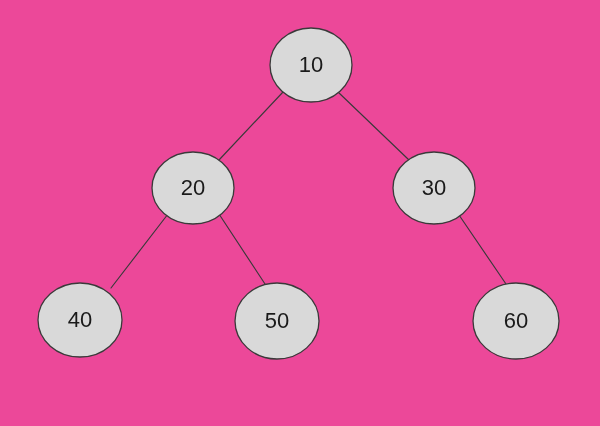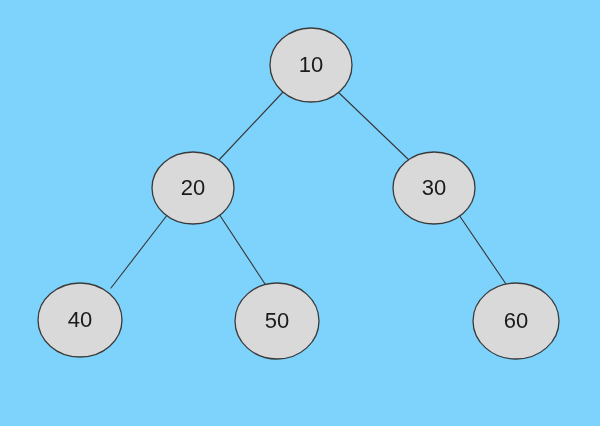--- a/index.html
+++ b/index.html
@@ -41,21 +41,21 @@
     font-family: "Liberation Sans", "DejaVu Sans", sans-serif;
     font-size: 22px;
     font-weight: 400;
     text-anchor: middle;
     dominant-baseline: middle;
   }
 </style>
 </head>
 <body>
 
-<div id="diagram-root" style="background: #7dd3fc;">
+<div id="diagram-root" style="background: #ec4899;">
   <svg id="tree-svg" viewBox="0 0 600 426" xmlns="http://www.w3.org/2000/svg">
 
     <g>
       <line class="tree-edge" x1="283" y1="92" x2="219" y2="160" stroke="#3a3a3a"></line>
       <line class="tree-edge" x1="338" y1="92" x2="409" y2="160" stroke="#3a3a3a"></line>
       <line class="tree-edge" x1="168" y1="214" x2="111" y2="288" stroke="#3a3a3a"></line>
       <line class="tree-edge" x1="219" y1="214" x2="265" y2="284" stroke="#3a3a3a"></line>
       <line class="tree-edge" x1="459" y1="215" x2="506" y2="284" stroke="#3a3a3a"></line>
     </g>
 

